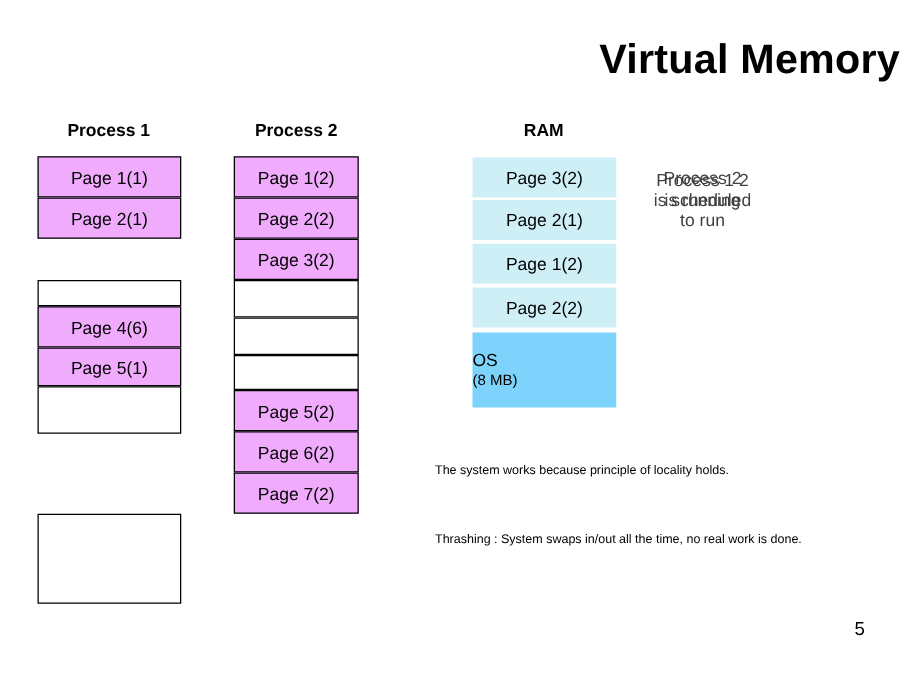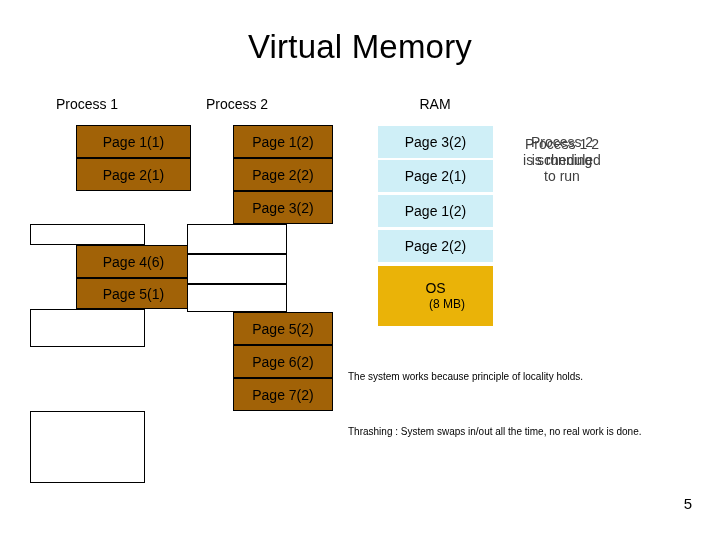--- a/index.html
+++ b/index.html
@@ -9,71 +9,72 @@
     font-family:"Liberation Sans", sans-serif;
     color:#000;
     position:relative;
     overflow:hidden;
   }
   .slide{position:absolute;inset:0;}
 
   .title{
     position:absolute;
     top:28px;left:0;width:720px;
-    text-align:center;
+    text-align:right;
     font-size:33px;
-    font-weight:400;
+    font-weight:700;
     letter-spacing:0.2px;
   }
 
   .colhead{
     position:absolute;
     font-size:14px;
     text-align:center;
+    font-weight:bold;
   }
   #head-p1{left:22px;top:96px;width:130px;}
   #head-p2{left:172px;top:96px;width:130px;}
   #head-ram{left:370px;top:96px;width:130px;}
 
   .cellbox{
     position:absolute;
     box-sizing:border-box;
     border:1px solid #000;
     font-size:14px;
     display:flex;
     align-items:center;
     justify-content:center;
     text-align:center;
     background:transparent;
   }
-  .filled{background:#a16207;margin-left:46px;}
+  .filled{background:#f0abfc;}
   .empty{background:#ffffff;}
 
   .ramcell{
     position:absolute;
     box-sizing:border-box;
     font-size:14px;
     display:flex;
     align-items:center;
     justify-content:center;
     text-align:center;
     background:#cfeff7;
   }
   .oscell{
     position:absolute;
     box-sizing:border-box;
-    background:#eab308;
+    background:#7dd3fc;
     font-size:14px;
     display:flex;
     flex-direction:column;
-    align-items:center;
+    align-items:flex-start;
     justify-content:center;
     line-height:1.25;
   }
-  .oscell .os-sub{font-size:12px;padding-left:23px;}
+  .oscell .os-sub{font-size:12px;}
 
   .redstack{
     position:absolute;
     left:472px;top:132px;width:180px;height:80px;
     color:#404040;
     font-size:14px;
     text-align:center;
     line-height:1.15;
   }
   .redstack span{

